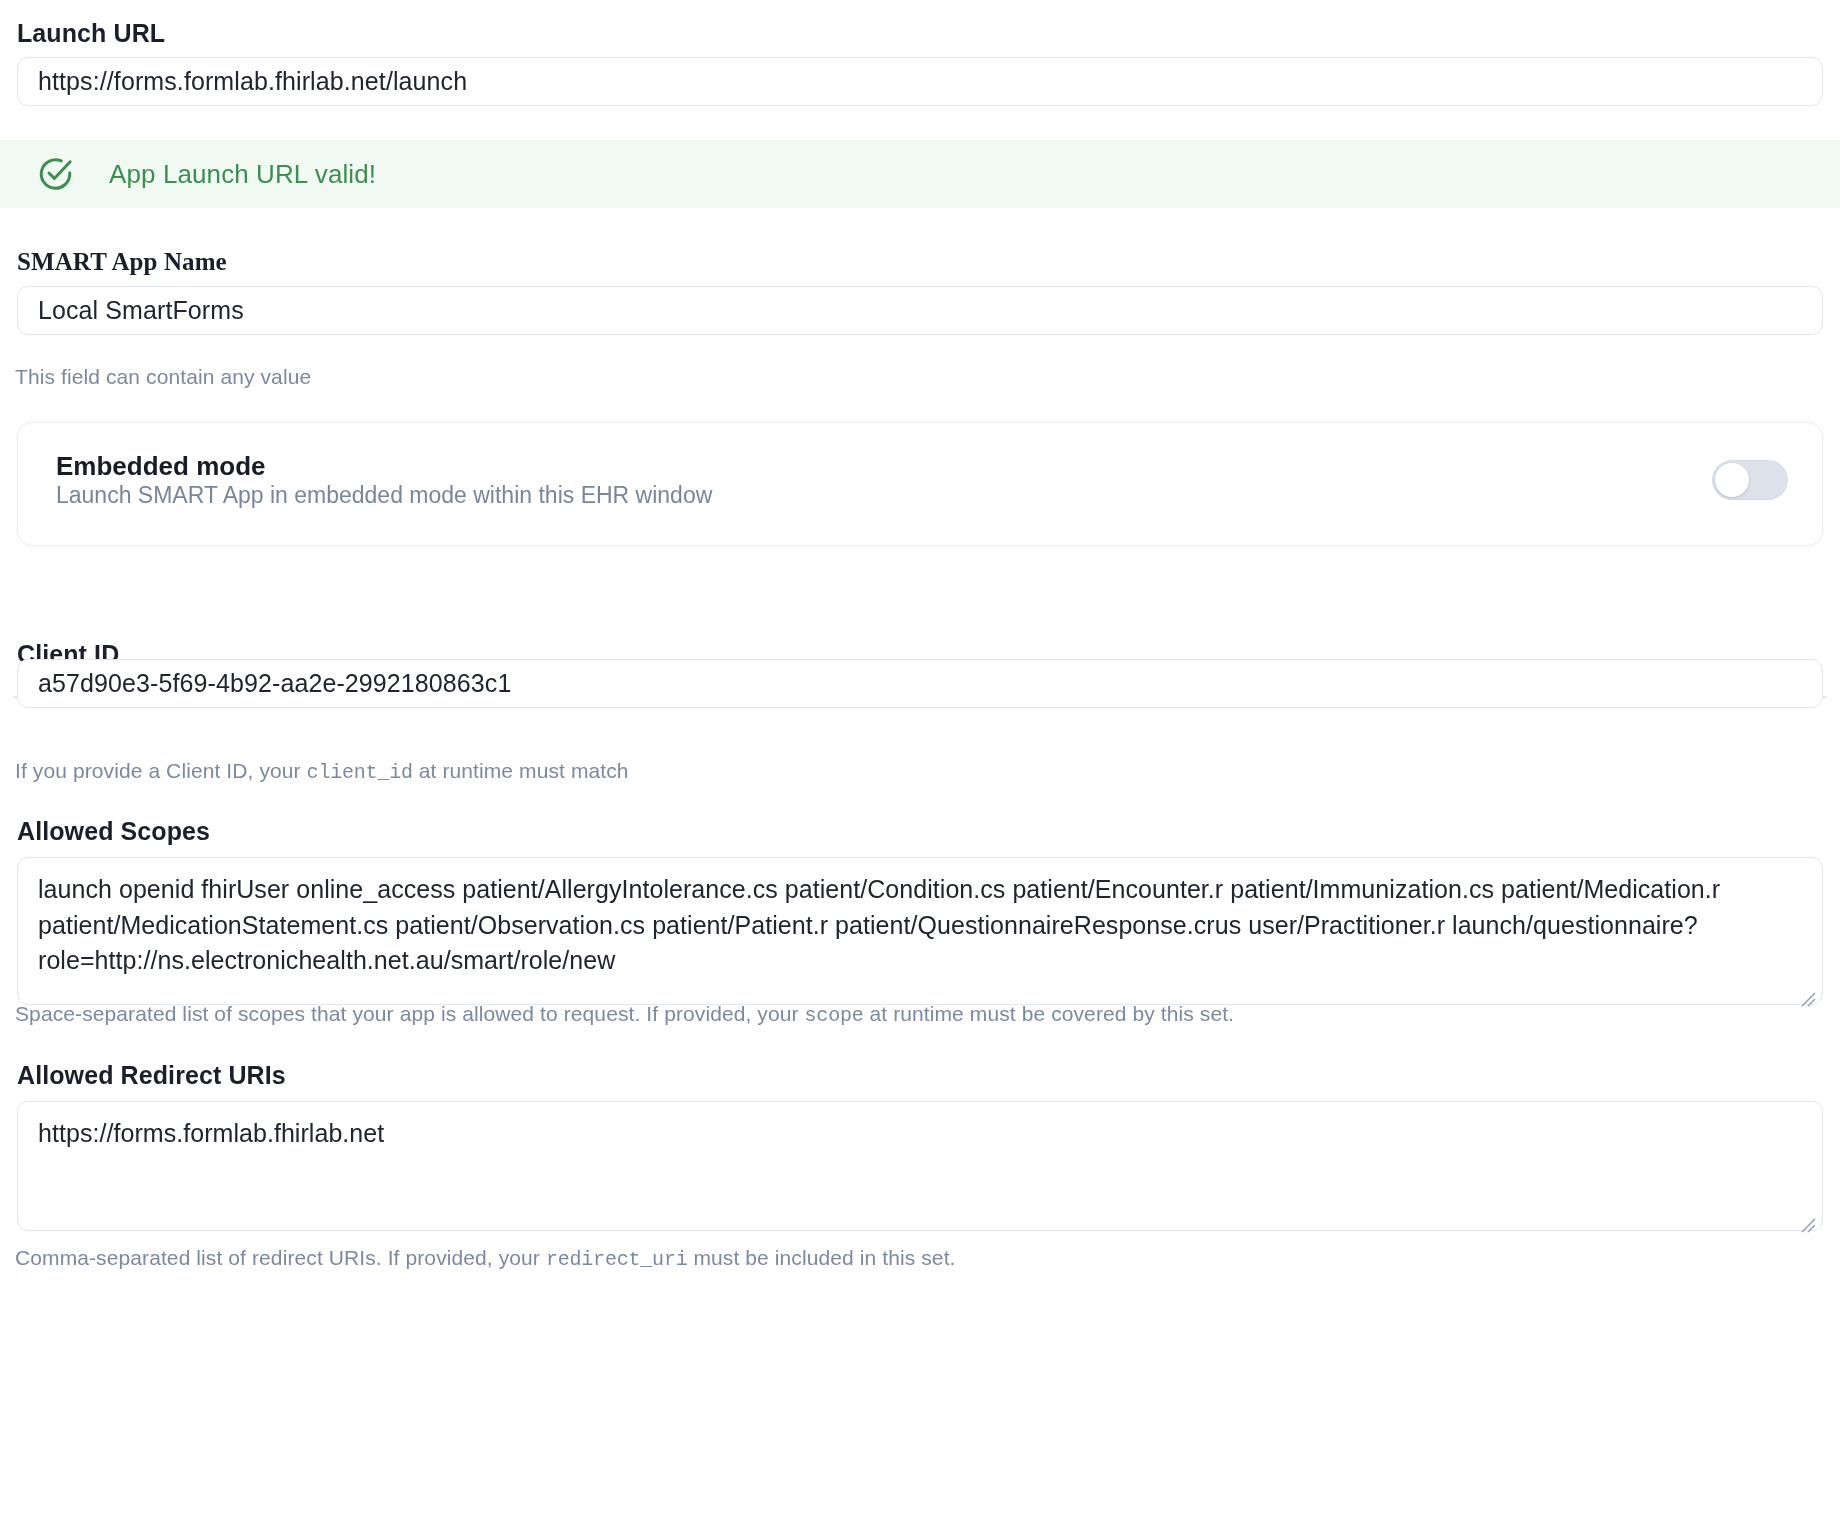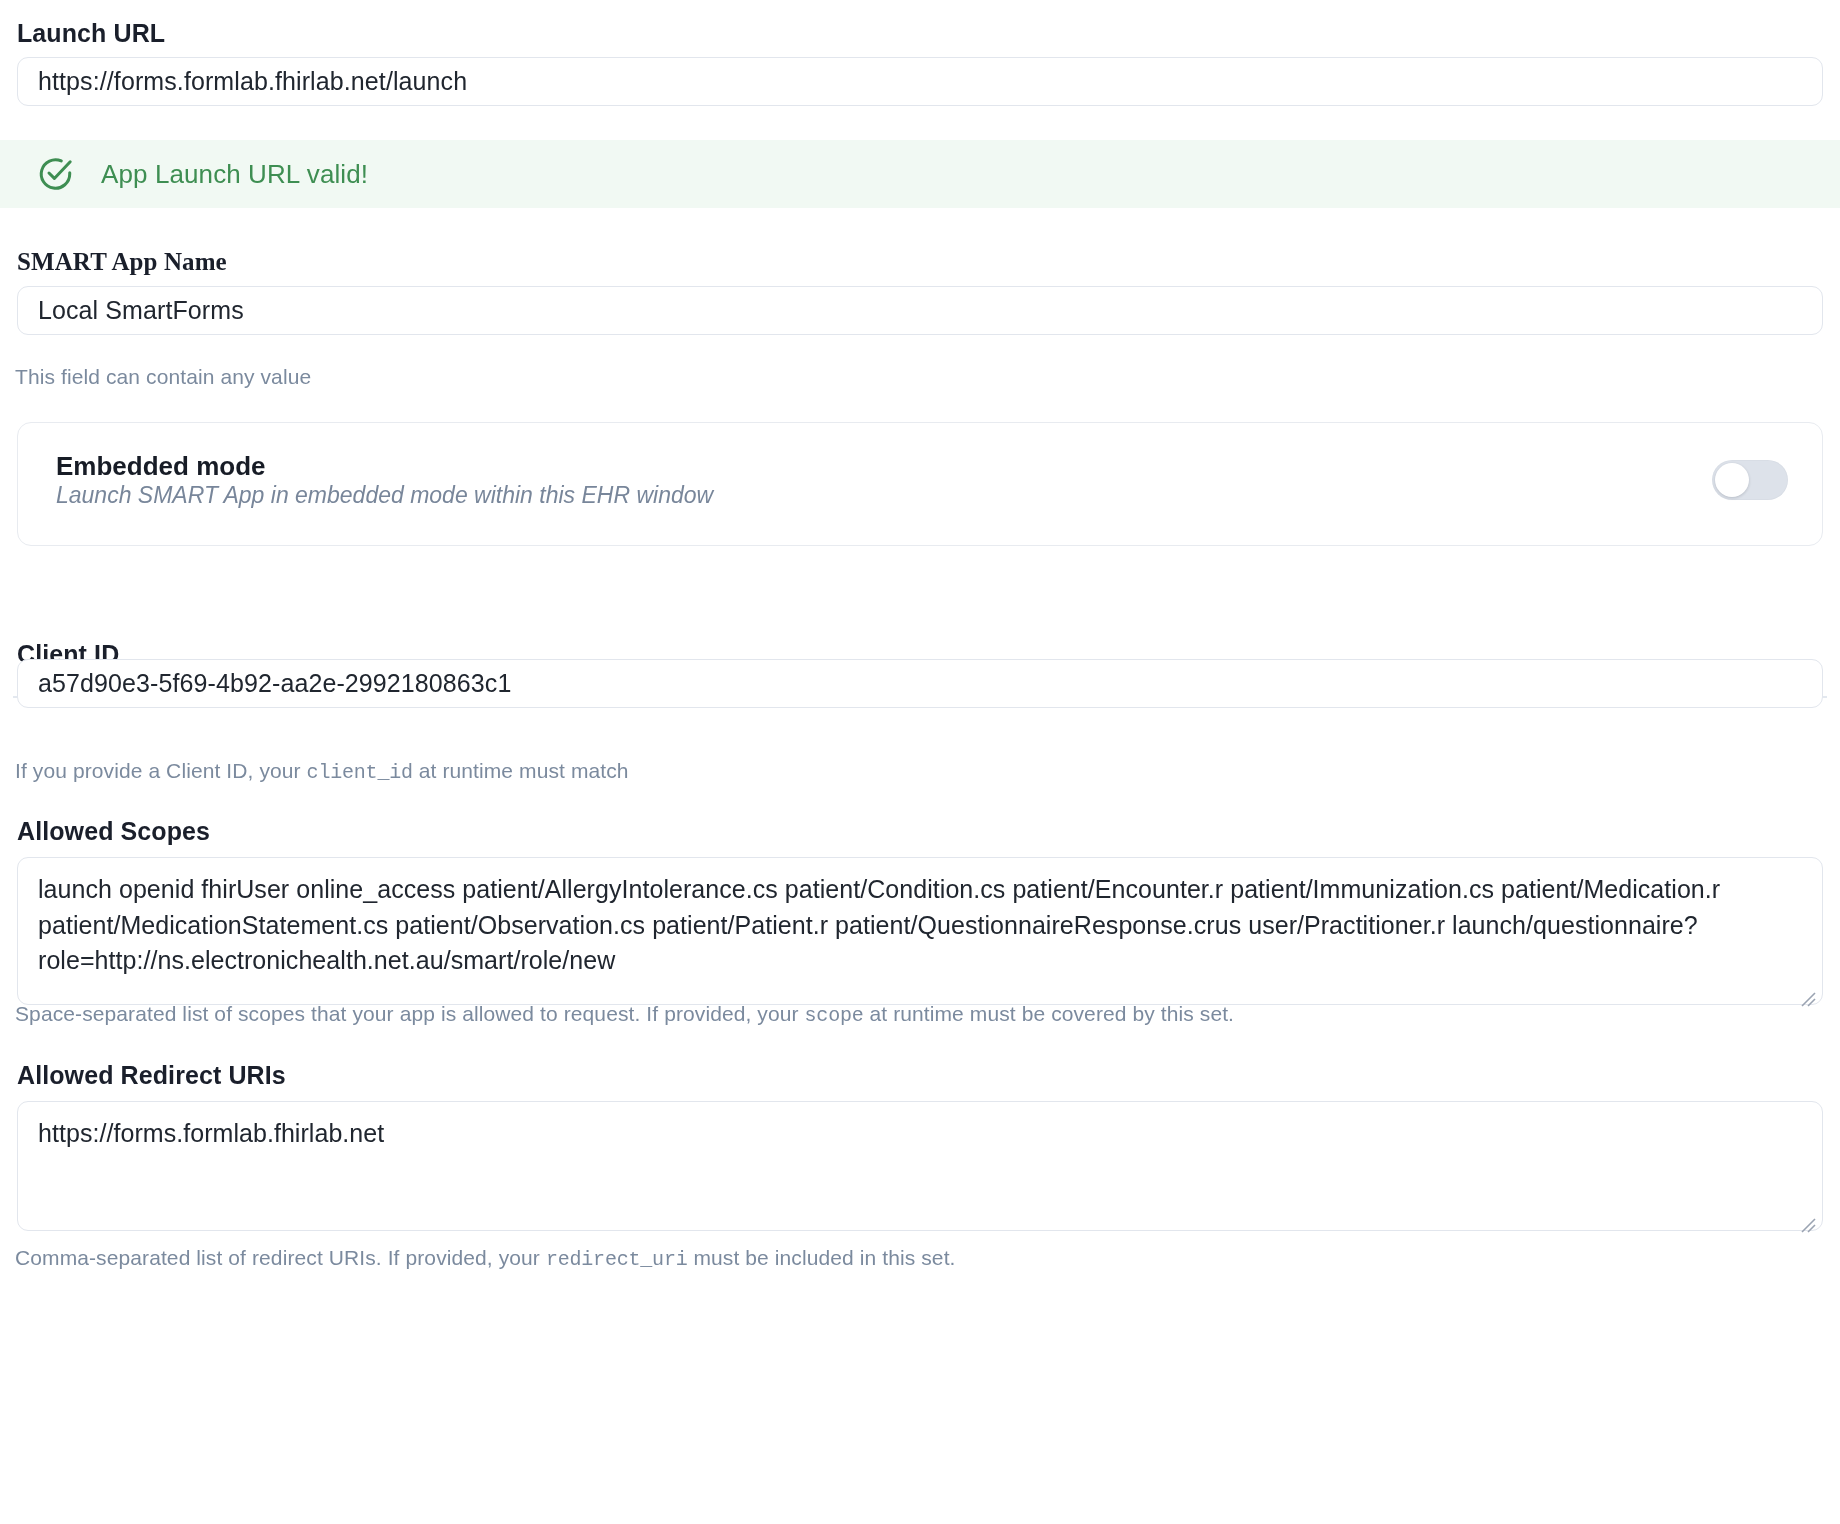--- a/index.html
+++ b/index.html
@@ -86,21 +86,21 @@
 
   
   .banner {
     position: absolute;
     left: 0;
     width: 1840px;
     background: #f1f9f3;
     border-radius: 0;
     display: flex;
     align-items: center;
-    gap: 27px;
+    gap: 35px;
     padding: 0 36px;
   }
   .banner-text {
     font-size: 26px;
     color: #3e8e52;
     letter-spacing: .1px;
   }
 
   
   .toggle-card {
@@ -116,21 +116,20 @@
   .toggle-title {
     font-size: 26px;
     font-weight: 600;
     color: #171c26;
     line-height: 1.2;
   }
   .toggle-sub {
     font-size: 23px;
     color: #78869a;
     line-height: 1.2;
-    font-style: italic;
   }
   .switch {
     width: 76px;
     height: 40px;
     border-radius: 20px;
     background: #dde2ea;
     position: relative;
     flex: none;
     box-shadow: inset 0 0 0 1px rgba(0,0,0,0.02);
   }

